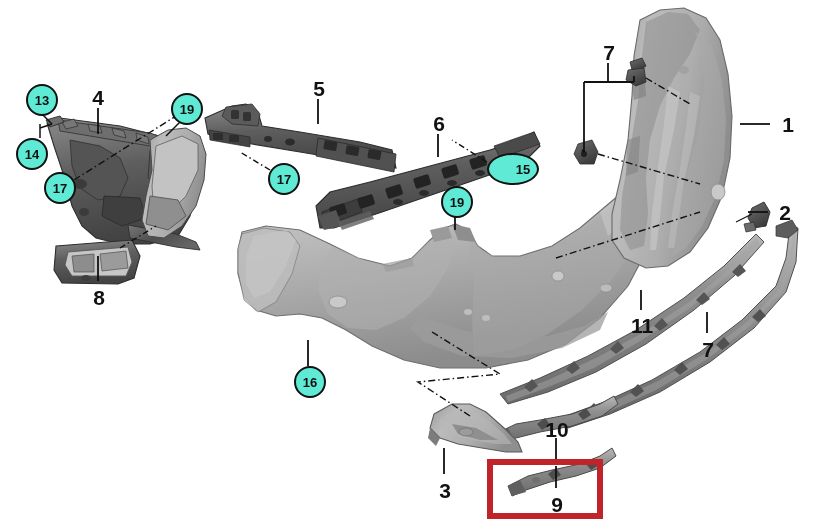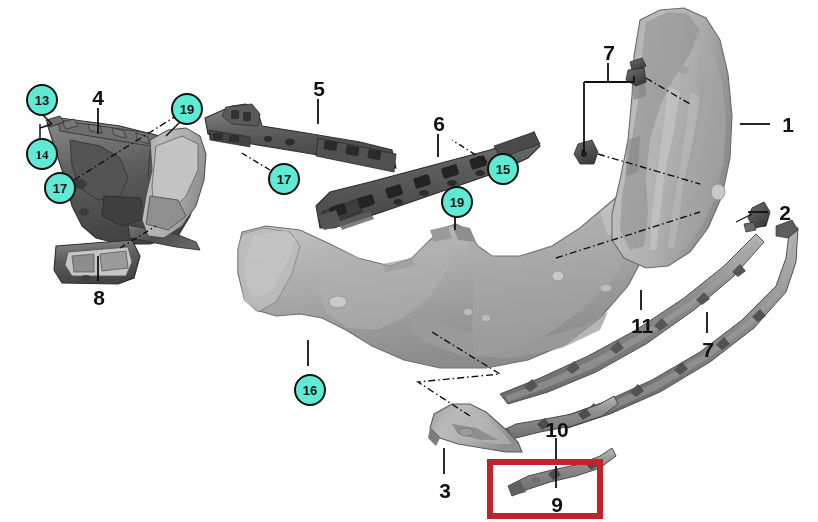--- a/index.html
+++ b/index.html
@@ -315,22 +315,22 @@
     <div class="callout plain" style="left:85px;top:85px;">4</div>
     <div class="callout plain" style="left:306px;top:76px;">5</div>
     <div class="callout plain" style="left:426px;top:111px;">6</div>
     <div class="callout plain" style="left:596px;top:40px;">7</div>
     <div class="callout plain" style="left:86px;top:285px;">8</div>
     <div class="callout plain" style="left:544px;top:492px;">9</div>
     <div class="callout plain" style="left:540px;top:417px;width:34px;">10</div>
     <div class="callout plain" style="left:625px;top:313px;width:34px;text-align:right;">11</div>
     <div class="callout plain" style="left:691px;top:337px;width:34px;">7</div>
     <div class="callout circled" style="left:26px;top:84px;">13</div>
-    <div class="callout circled" style="left:26px;top:138px;font-family:Liberation Serif, serif;">14</div>
-    <div class="callout circled" style="left:487px;top:153px;">15</div>
-    <div class="callout circled" style="left:294px;top:374px;">16</div>
+    <div class="callout circled" style="left:16px;top:138px;">14</div>
+    <div class="callout circled" style="left:487px;top:153px;padding-left:20px;">15</div>
+    <div class="callout circled" style="left:294px;top:366px;">16</div>
     <div class="callout circled" style="left:44px;top:172px;">17</div>
     <div class="callout circled" style="left:268px;top:163px;">17</div>
     <div class="callout circled" style="left:441px;top:186px;">19</div>
     <div class="callout circled" style="left:171px;top:93px;">19</div>
   </div>
 
 </div>
 
 </body></html>

